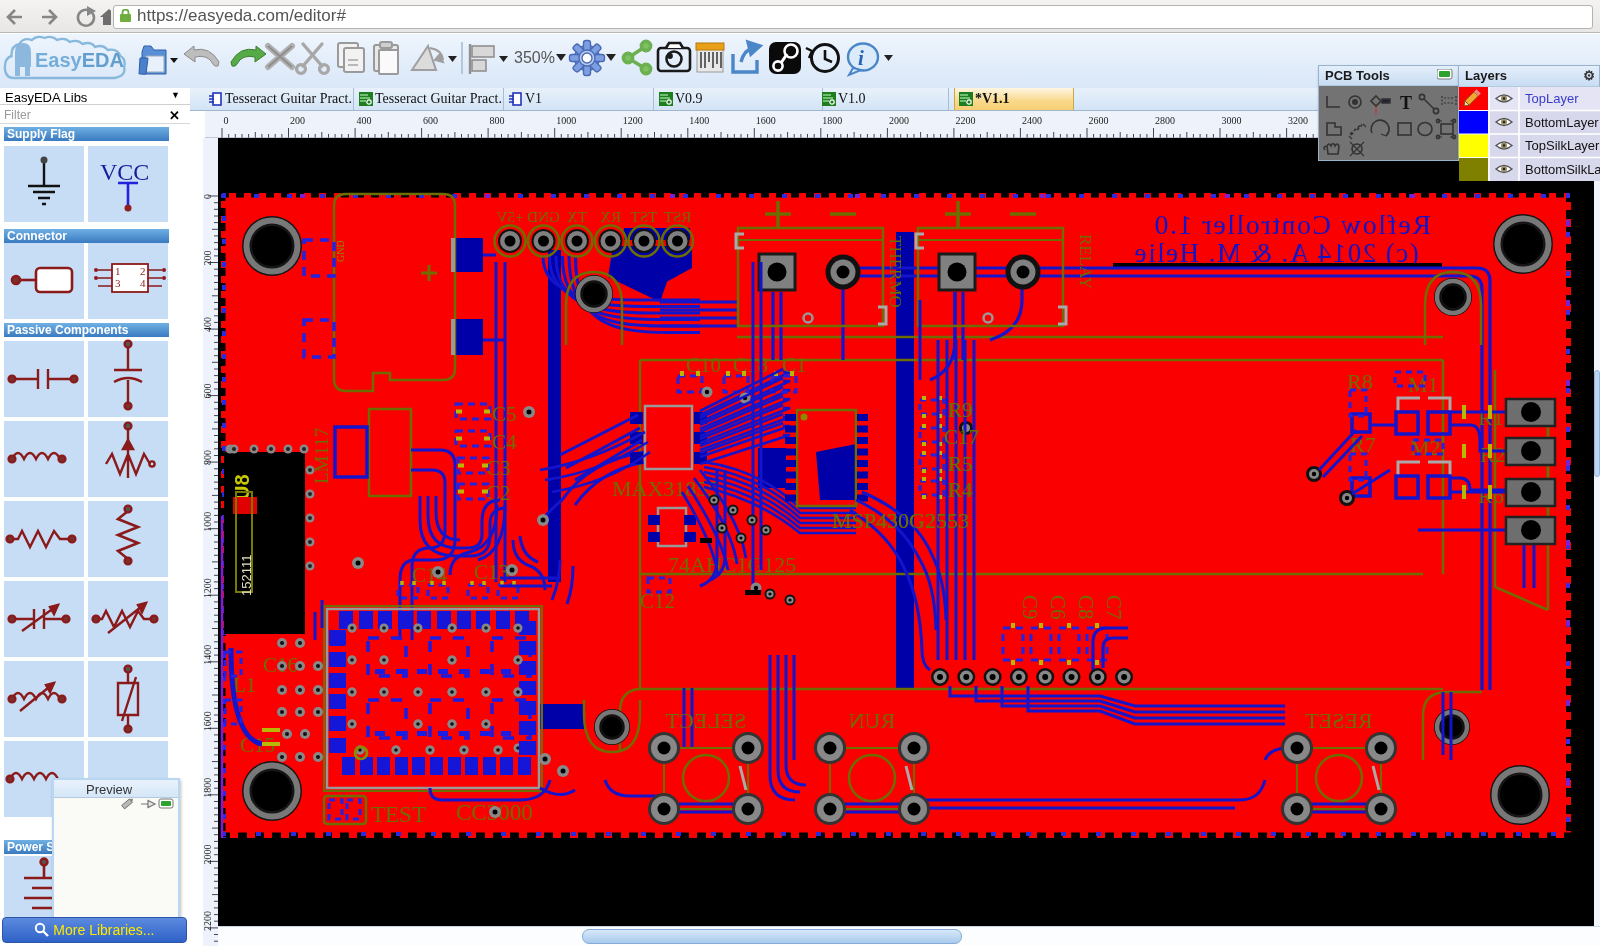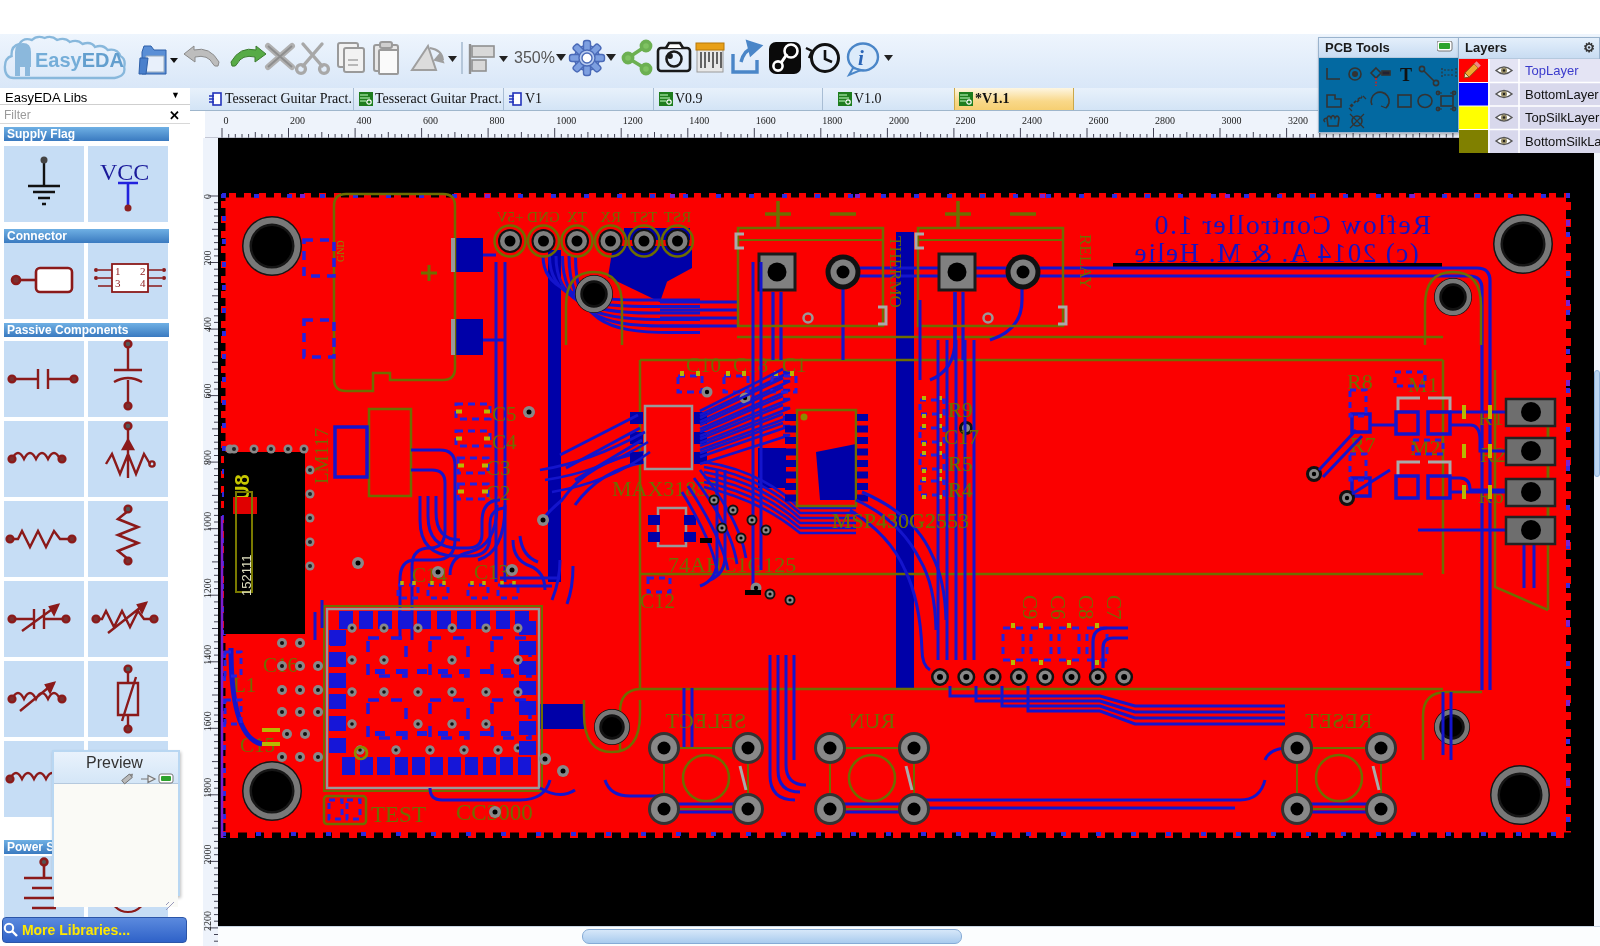--- a/index.html
+++ b/index.html
@@ -22,28 +22,48 @@
 
 #hruler{left:205px;top:111px;width:1395px;height:27px;background:#eef3fb;}
 #vruler{left:203px;top:138px;width:15px;height:808px;background:#eef3fb;}
 
 #canvas{left:218px;top:138px;width:1376px;height:788px;background:#000;}
 #vsb{left:1594px;top:138px;width:6px;height:788px;background:#f2f6fc;}
 #vsbthumb{left:1594px;top:370px;width:6px;height:107px;background:#bcd6f2;border:1px solid #8fb4dd;border-radius:3px;}
 #hsb{left:218px;top:926px;width:1382px;height:20px;background:#fbfdfe;border-top:1px solid #c9d6e4;}
 #hsbthumb{left:582px;top:929px;width:380px;height:15px;background:linear-gradient(#d6e7f9,#a9cbee);border:1px solid #85abd6;border-radius:7px;}
 
-.fpanel{position:absolute;background:#0369a1;border:1px solid #9ab3cd;box-shadow:1px 2px 3px rgba(0,0,0,.25);}
+.fpanel{position:absolute;background:#737373;border:1px solid #9ab3cd;box-shadow:1px 2px 3px rgba(0,0,0,.25);margin-top:28px;}
 .fphead{height:20px;background:linear-gradient(#e4effb,#c8dcf2);border-bottom:1px solid #b5c9de;font-size:13px;font-weight:bold;color:#1a1a1a;padding:2px 0 0 6px;}
-#morelib{left:2px;top:917px;width:185px;height:26px;background:linear-gradient(#5b8ade,#2f62c8);border:1px solid #2b55a8;border-radius:4px;color:#ffe800;font-weight:bold;font-size:14px;line-height:25px;}
+#morelib{left:2px;top:917px;width:185px;height:26px;background:linear-gradient(#5b8ade,#2f62c8);border:1px solid #2b55a8;border-radius:4px;color:#ffe800;font-weight:normal;font-size:14px;text-align:center;line-height:25px;}
 </style>
 </head>
 <body>
 <div id="page">
 
+<div class="abs" id="chrome">
+  <svg class="abs" style="left:6px;top:6px;" width="105" height="22">
+   <g stroke="#868686" stroke-width="2.6" fill="none">
+    <path d="M16 11 H3 M9 4 L2 11 L9 18"></path>
+    <path d="M36 11 H49 M43 4 L50 11 L43 18"></path>
+    <path d="M82 4 A8 8 0 1 0 86 6.5"></path>
+   </g>
+   <path d="M81 0 L90 5 L81 10 Z" fill="#868686"></path>
+   <g fill="#6e6e6e">
+          <path d="M94 11 L103 3 L112 11 L109 11 L109 19 L97 19 L97 11 Z"></path>
+          <rect x="107" y="4" width="2.6" height="4"></rect>
+        </g>
+  </svg>
+  <div class="abs" id="addr"></div>
+  <div class="abs" style="left:120px;top:9px;width:11px;height:13px;"><svg width="11" height="14">
+          <rect x="0" y="5" width="11" height="8" rx="1" fill="#6fae3e"></rect>
+          <path d="M2.5 6 V3.5 A3 3 0 0 1 8.5 3.5 V6" fill="none" stroke="#6fae3e" stroke-width="1.8"></path>
+        </svg></div>
+  <div class="abs" style="left:137px;top:6px;font-size:17px;color:#545454;">https://easyeda.com/editor#</div>
+</div>
 
 <div class="abs" id="tbar">
 <svg width="1600" height="54" style="position:absolute;left:0;top:0;">
 
  <g stroke="#88b8dc" stroke-width="2.4" fill="none" transform="scale(0.97,1)">
   <path d="M14 44 Q5 44 5 33 Q5 24 12 22 Q11 12 20 10 Q24 3 33 6 Q38 1 46 4 Q53 1 59 6 Q67 3 72 8 Q80 5 85 10 Q94 7 98 13 Q106 10 111 16 Q121 14 124 22 Q130 25 128 33 Q130 42 118 44 Z"></path>
  </g>
  <g fill="#8bb8dc">
   <path d="M15 18 Q15 9 23 9 Q31 9 31 18 L31 33 L15 33 Z"></path>
   <rect x="15" y="33" width="5" height="9"></rect>
@@ -180,21 +200,21 @@
           </svg></span>Tesseract Guitar Pract...</div>
  <div class="tab" style="left:315px;width:149px;"><span class="ic"><svg width="14" height="14">
             <rect x="4" y="1" width="8" height="12" fill="#fff" stroke="#2233bb" stroke-width="1.6"></rect>
             <path d="M0 4 h5 m-5 3 h5 m-5 3 h5" stroke="#2233bb" stroke-width="1.4"></path>
           </svg></span>V1</div>
  <div class="tab" style="left:465px;width:168px;"><span class="ic"><svg width="14" height="14">
             <rect width="14" height="14" fill="#1e7d1e"></rect>
             <path d="M1 3 h8 m-8 3 h10 m-10 3 h6" stroke="#8fd48f" stroke-width="1.5"></path>
             <circle cx="10" cy="10" r="2.2" fill="none" stroke="#fff" stroke-width="1.2"></circle>
           </svg></span>V0.9</div>
- <div class="tab" style="left:644px;width:131px;"><span class="ic"><svg width="14" height="14">
+ <div class="tab" style="left:628px;width:131px;"><span class="ic"><svg width="14" height="14">
             <rect width="14" height="14" fill="#1e7d1e"></rect>
             <path d="M1 3 h8 m-8 3 h10 m-10 3 h6" stroke="#8fd48f" stroke-width="1.5"></path>
             <circle cx="10" cy="10" r="2.2" fill="none" stroke="#fff" stroke-width="1.2"></circle>
           </svg></span>V1.0</div>
  <div class="tab" id="tabactive" style="left:764px;width:120px;"><span class="ic"><svg width="14" height="14">
             <rect width="14" height="14" fill="#1e7d1e"></rect>
             <path d="M1 3 h8 m-8 3 h10 m-10 3 h6" stroke="#8fd48f" stroke-width="1.5"></path>
             <circle cx="10" cy="10" r="2.2" fill="none" stroke="#fff" stroke-width="1.2"></circle>
           </svg></span><b>*V1.1</b></div>
 </div>
@@ -1580,21 +1600,21 @@
    <g font-family="Liberation Sans,sans-serif" font-size="13">
     <text x="66" y="16" fill="#3a3acc">TopLayer</text>
     <text x="66" y="40" fill="#111">BottomLayer</text>
     <text x="66" y="63" fill="#111">TopSilkLayer</text>
     <text x="66" y="87" fill="#111">BottomSilkLay</text>
    </g>
   </g>
  </svg>
 </div>
 <div class="abs fpanel" id="preview" style="left:52px;top:750px;width:128px;height:146px;border:2px solid #b9d7f2;">
- <div class="fphead" style="height:32px;background:linear-gradient(#e9f2fc,#d4e6f7);font-weight:normal;font-size:16px;color:#333;padding-left:32px;">Preview
+ <div class="fphead" style="height:18px;background:linear-gradient(#e9f2fc,#d4e6f7);font-weight:normal;font-size:13px;color:#333;padding-left:32px;">Preview
   <span style="float:right;margin-right:3px;"><svg width="56" height="14">
    <g transform="translate(4,10) rotate(-40)">
               <rect x="0" y="-2" width="10" height="4.5" fill="#b9b9b9" stroke="#666" stroke-width="0.8"></rect>
               <path d="M10 -2 l3 2.2 l-3 2.3 z" fill="#888"></path>
             </g>
    <path d="M22 7 h7 v-3.5 l7 3.5 l-7 3.5 V7.5" fill="#e8e8e8" stroke="#777" stroke-width="1.2"></path>
    <rect x="40" y="2" width="14" height="9" rx="2" fill="#fff" stroke="#777"></rect>
             <rect x="42" y="4" width="10" height="5" rx="1" fill="#2da32d"></rect>
   </svg></span></div>
  <div style="width:100%;height:123px;background:#fafaf6;"><svg width="124" height="123">

